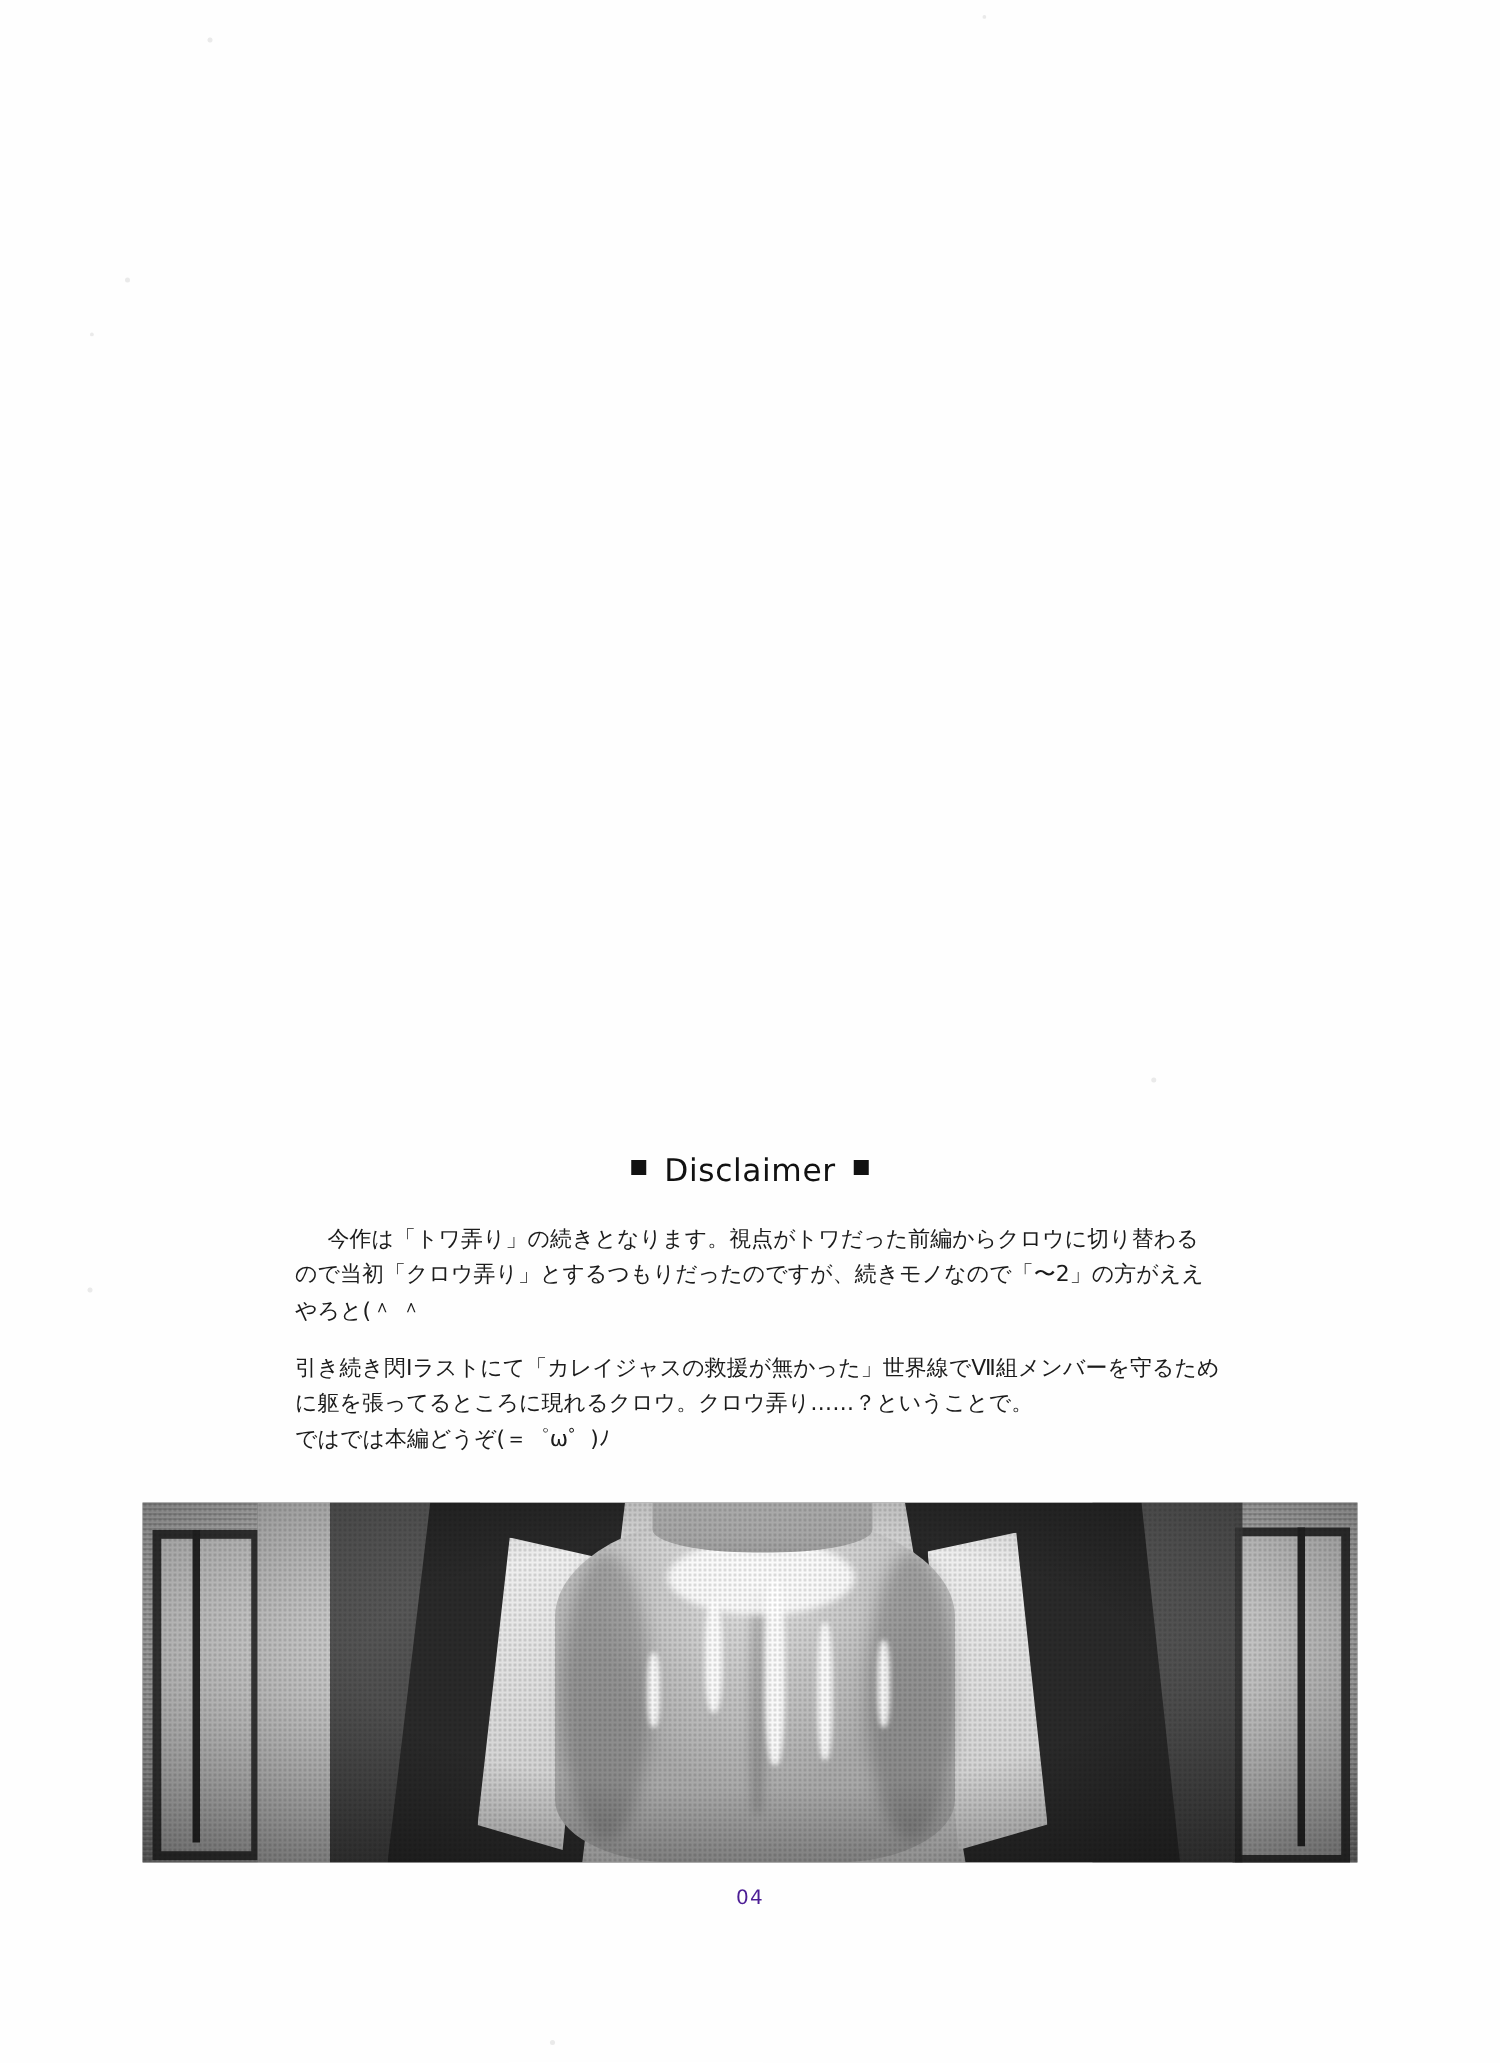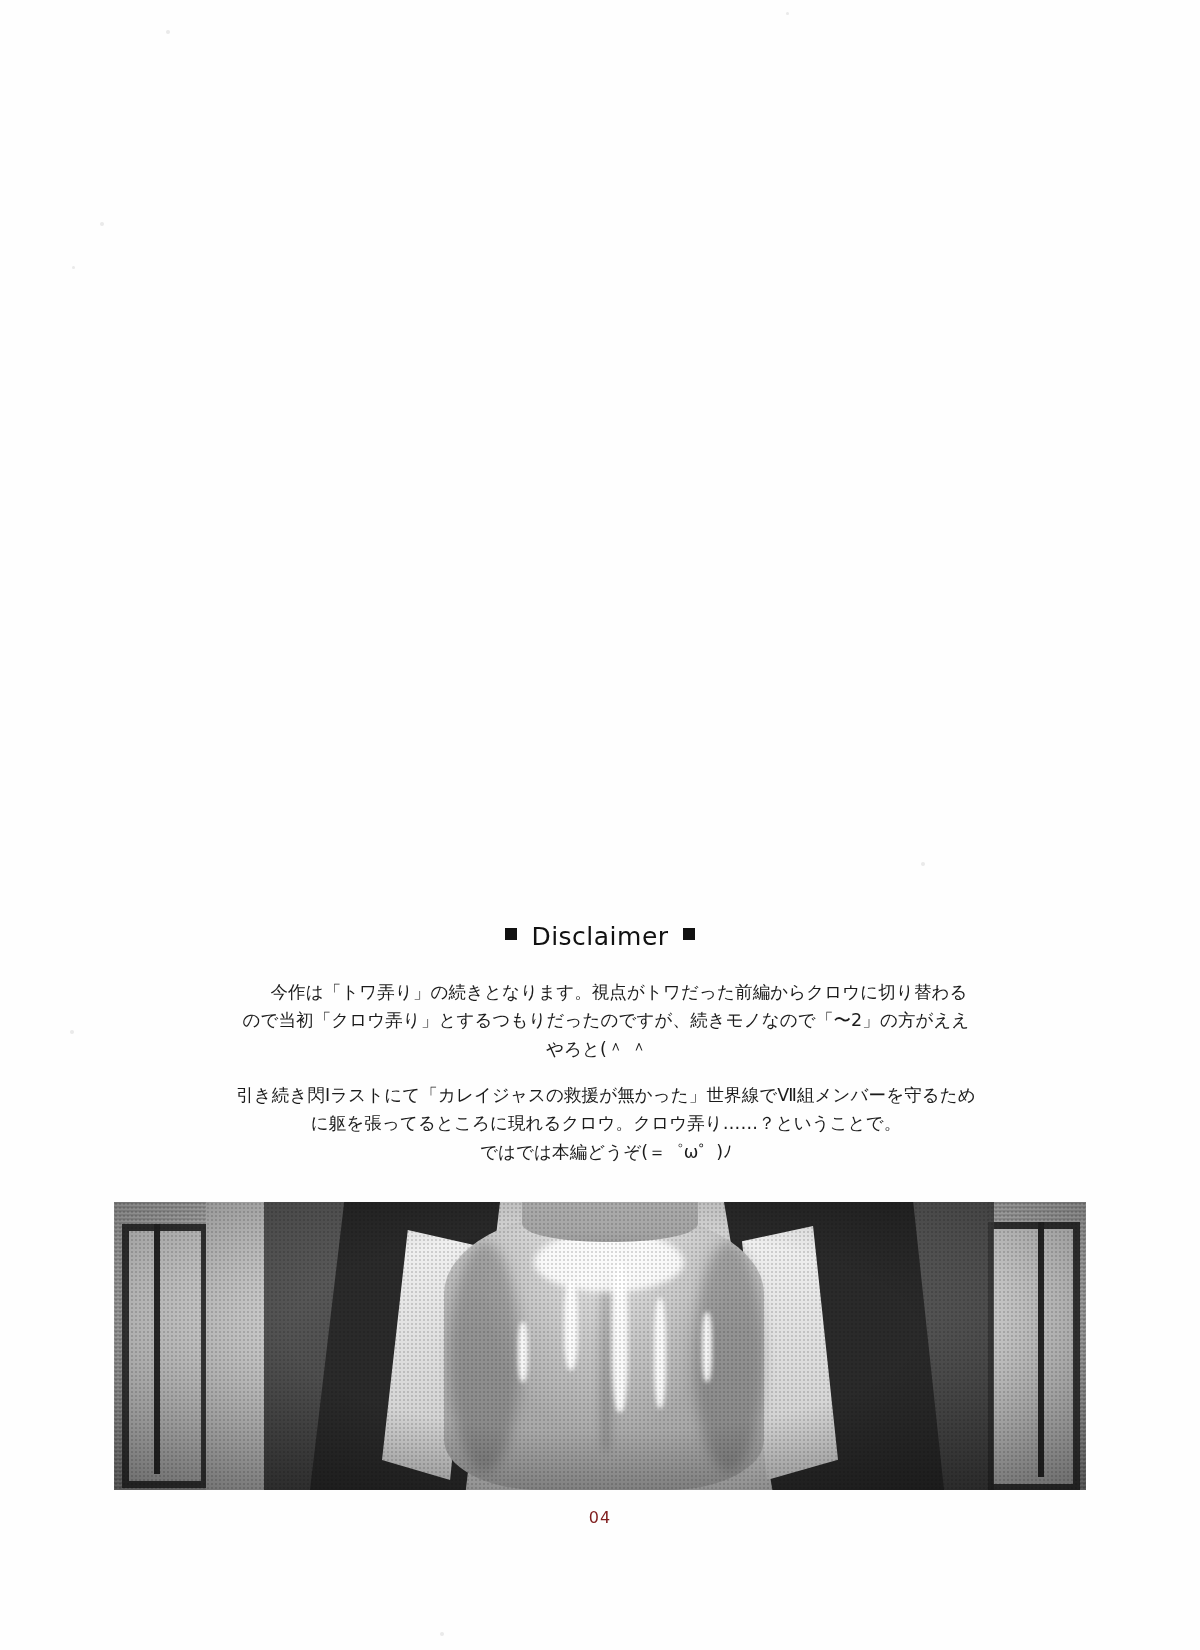--- a/index.html
+++ b/index.html
@@ -61,21 +61,20 @@
     width: 740px;
     font-family: "DejaVu Sans", sans-serif;
     font-size: 17.5px;
     line-height: 1.62;
     color: #1b1b1b;
     letter-spacing: .1px;
   }
   .para {
     margin: 0 0 18px 0;
     white-space: pre-wrap;
-    text-align: center;
   }
   .para.indent {
     text-indent: 26px;
   }
   .para:last-child { margin-bottom: 0; }
 
   
   .illustration {
     position: absolute;
     left: 114px;
@@ -163,21 +162,21 @@
     pointer-events: none;
   }
 
   .page-number {
     position: absolute;
     top: 1508px;
     left: 0;
     width: 1200px;
     text-align: center;
     font-size: 16px;
-    color: #7f1d1d;
+    color: #4c1d95;
     font-family: "DejaVu Sans", sans-serif;
     letter-spacing: 1px;
   }
 </style>
 </head>
 <body>
 
 <div class="page">
 
   <div class="speck" style="left:166px;top:30px;width:4px;height:4px;"></div>

